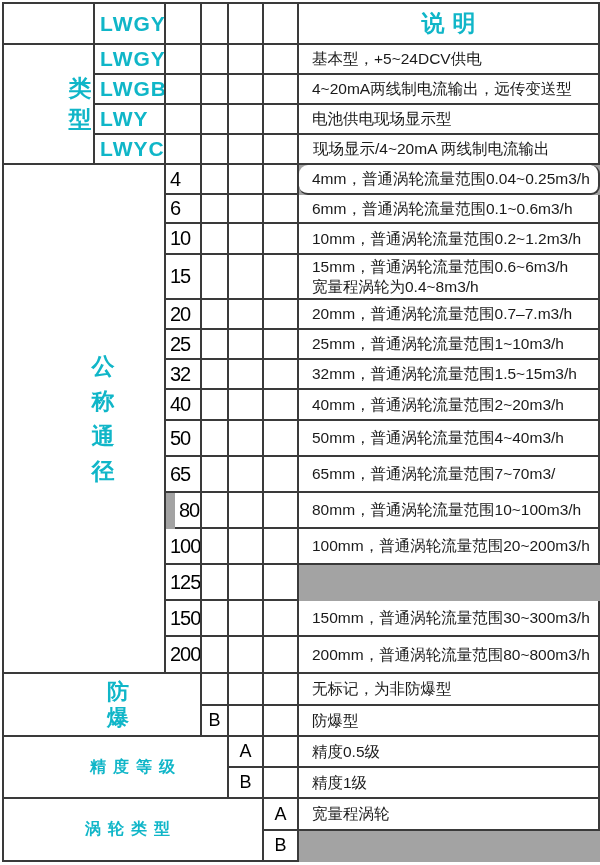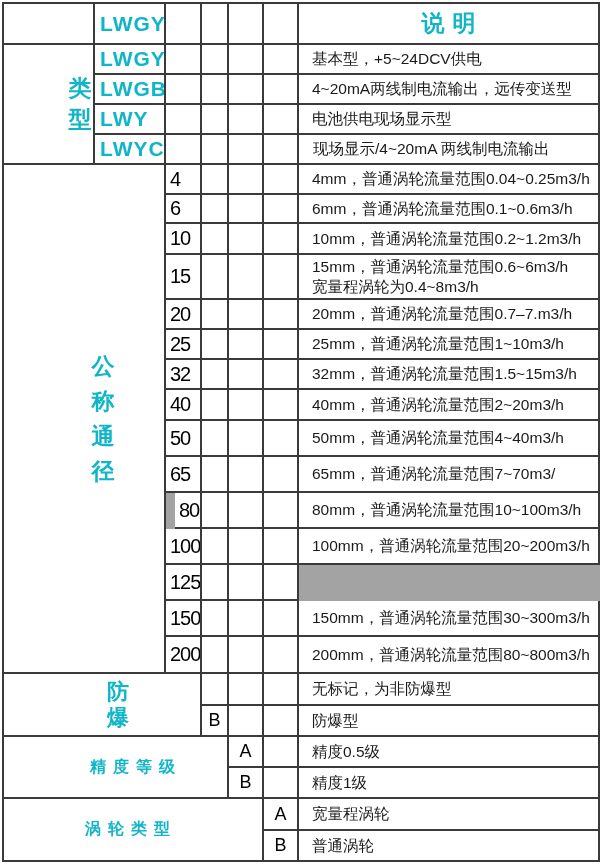--- a/index.html
+++ b/index.html
@@ -123,21 +123,21 @@
       <div class="cell" style="grid-area: 5 / 3;"></div>
       <div class="cell" style="grid-area: 5 / 4;"></div>
       <div class="cell" style="grid-area: 5 / 5;"></div>
       <div class="cell" style="grid-area: 5 / 6;"></div>
       <div class="cell desc" style="grid-area: 5 / 7; padding-left: 14px;">现场显示/4~20mA 两线制电流输出</div>
 
       <div class="cell num" style="grid-area: 6 / 3;">4</div>
       <div class="cell" style="grid-area: 6 / 4;"></div>
       <div class="cell" style="grid-area: 6 / 5;"></div>
       <div class="cell" style="grid-area: 6 / 6;"></div>
-      <div class="cell desc" style="grid-area: 6 / 7;">4mm，普通涡轮流量范围0.04~0.25m3/h</div>
+      <div class="cell desc" style="grid-area: 6 / 7; border-radius: 9px;">4mm，普通涡轮流量范围0.04~0.25m3/h</div>
 
       <div class="cell num" style="grid-area: 7 / 3;">6</div>
       <div class="cell" style="grid-area: 7 / 4;"></div>
       <div class="cell" style="grid-area: 7 / 5;"></div>
       <div class="cell" style="grid-area: 7 / 6;"></div>
       <div class="cell desc" style="grid-area: 7 / 7;">6mm，普通涡轮流量范围0.1~0.6m3/h</div>
 
       <div class="cell num" style="grid-area: 8 / 3;">10</div>
       <div class="cell" style="grid-area: 8 / 4;"></div>
       <div class="cell" style="grid-area: 8 / 5;"></div>
@@ -231,16 +231,15 @@
       <div class="cell desc" style="grid-area: 23 / 7;">精度0.5级</div>
 
       <div class="cell letter" style="grid-area: 24 / 5;">B</div>
       <div class="cell" style="grid-area: 24 / 6;"></div>
       <div class="cell desc" style="grid-area: 24 / 7;">精度1级</div>
 
       <div class="cell letter" style="grid-area: 25 / 6;">A</div>
       <div class="cell desc" style="grid-area: 25 / 7;">宽量程涡轮</div>
 
       <div class="cell letter" style="grid-area: 26 / 6;">B</div>
-      <div class="cell desc" style="grid-area: 26 / 7;">普通涡轮</div>
 
   </div>
 </div>
 
 </body></html>

